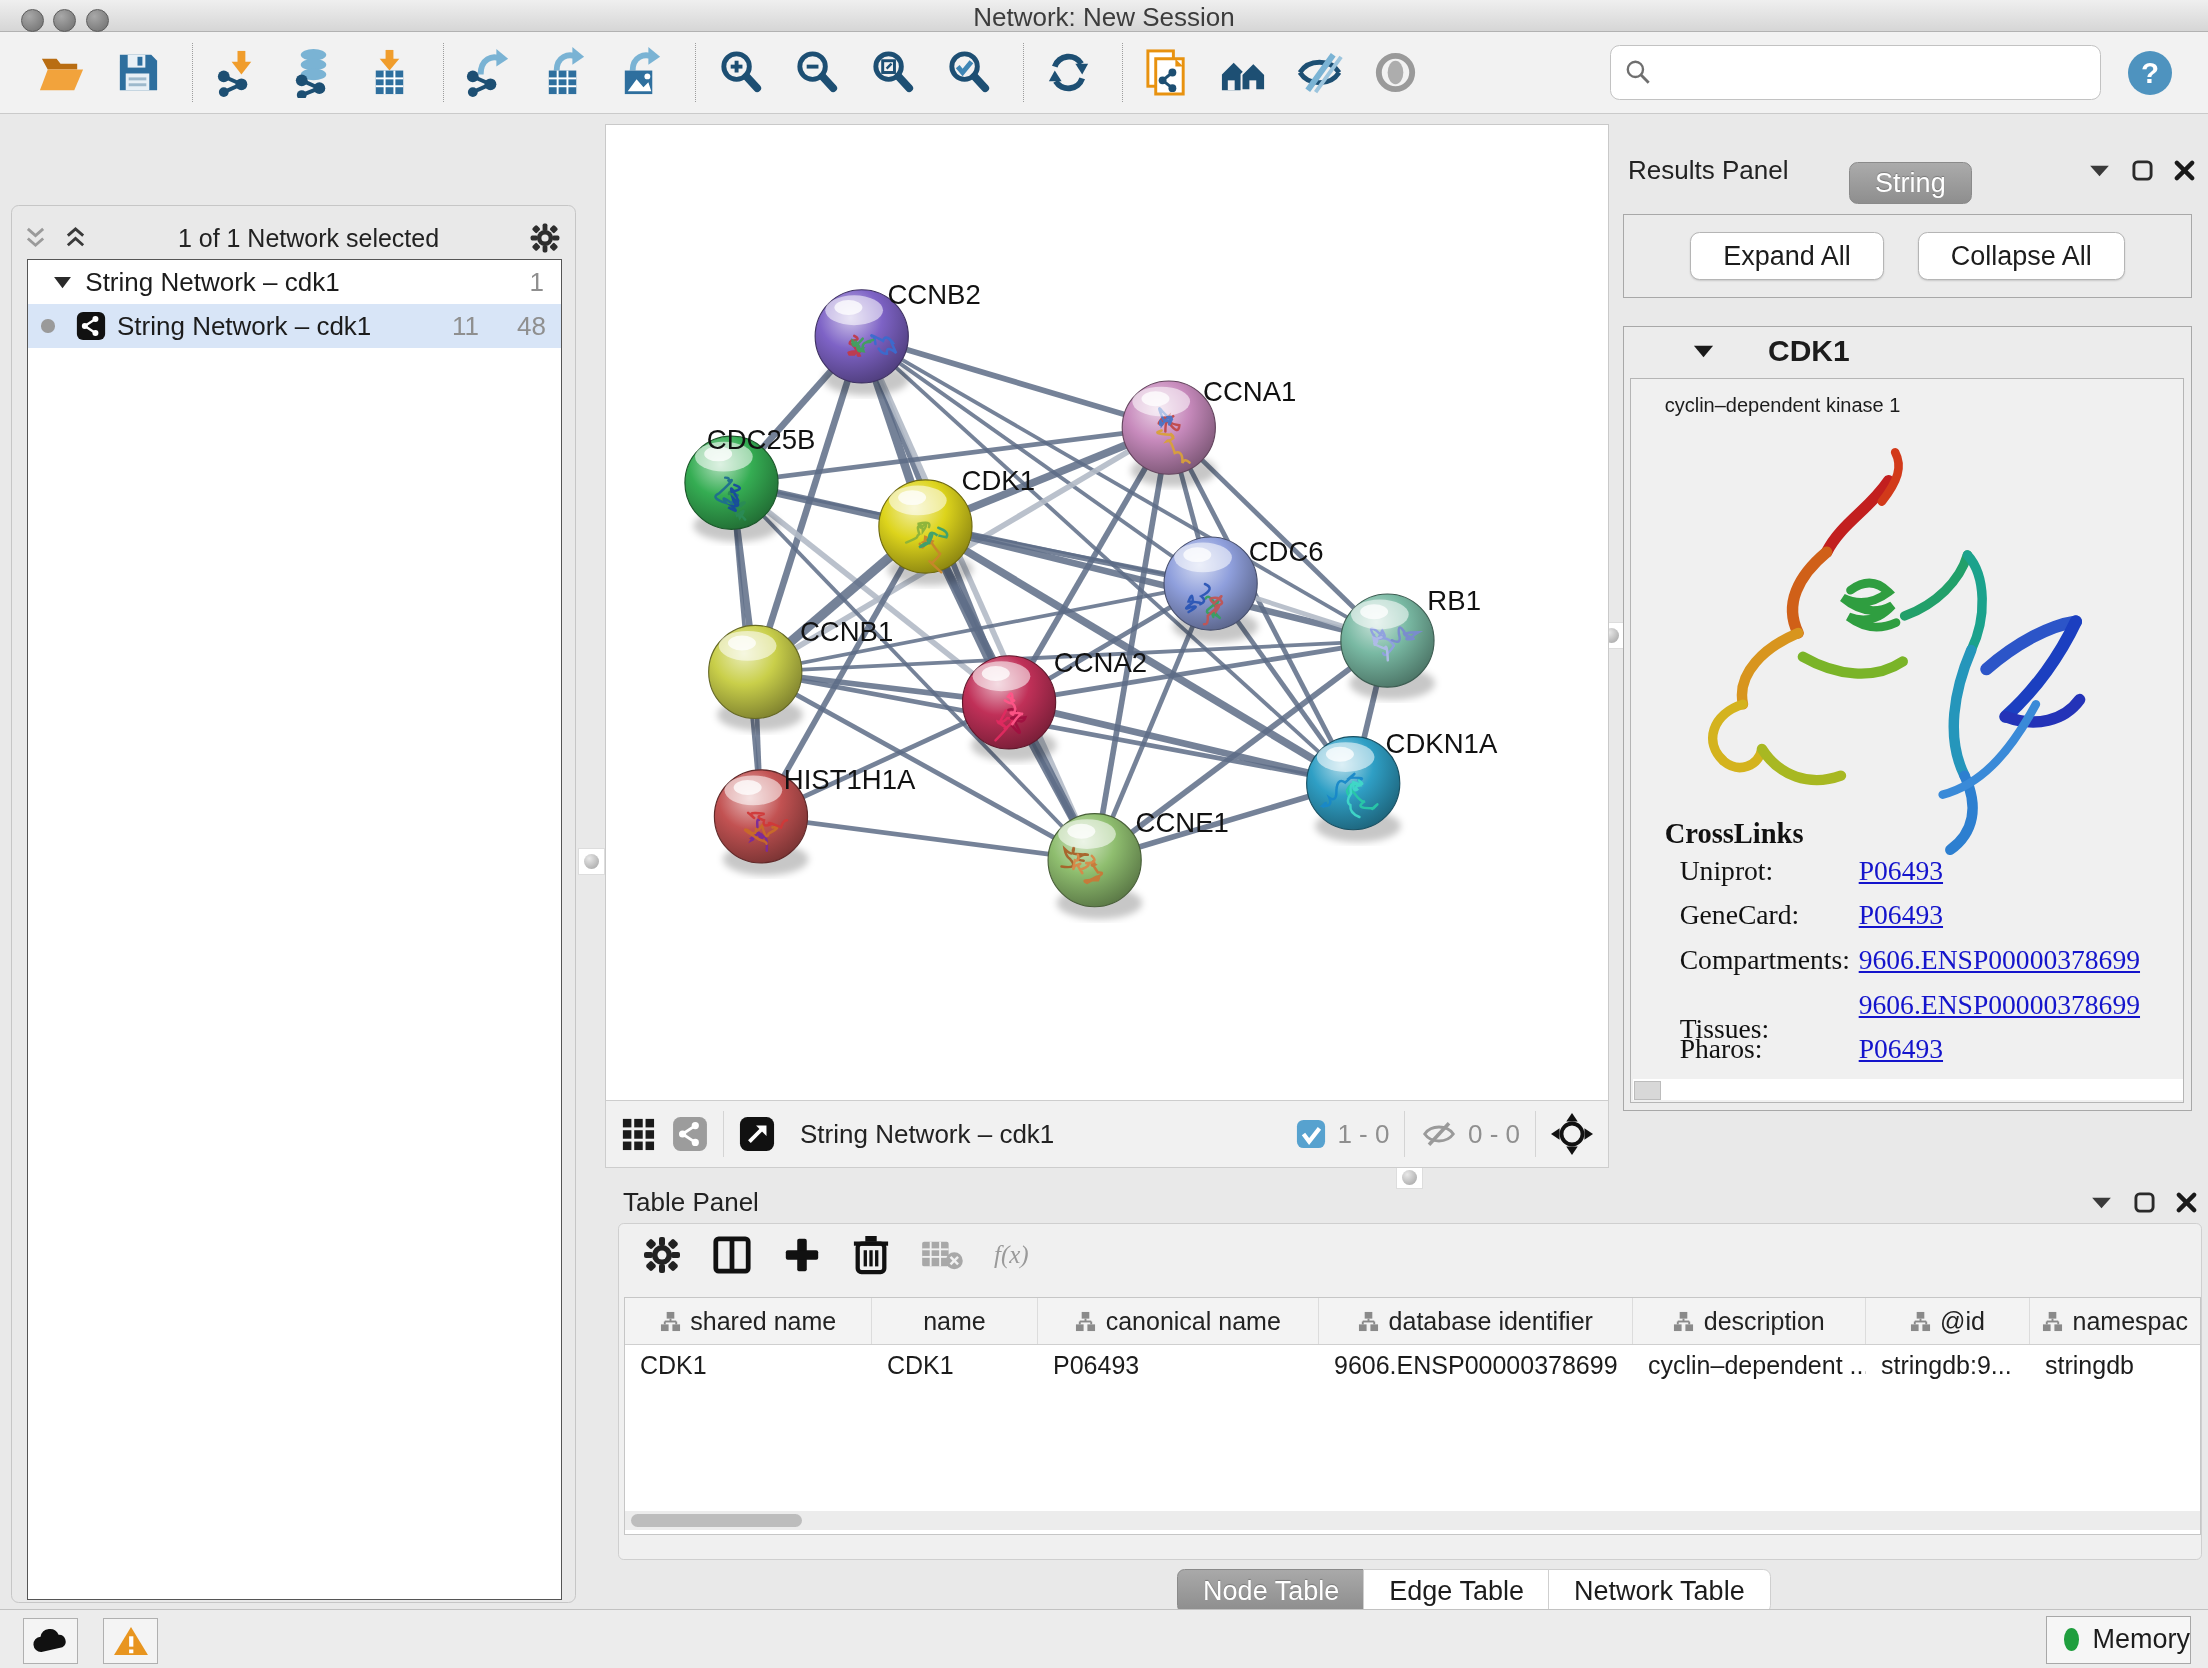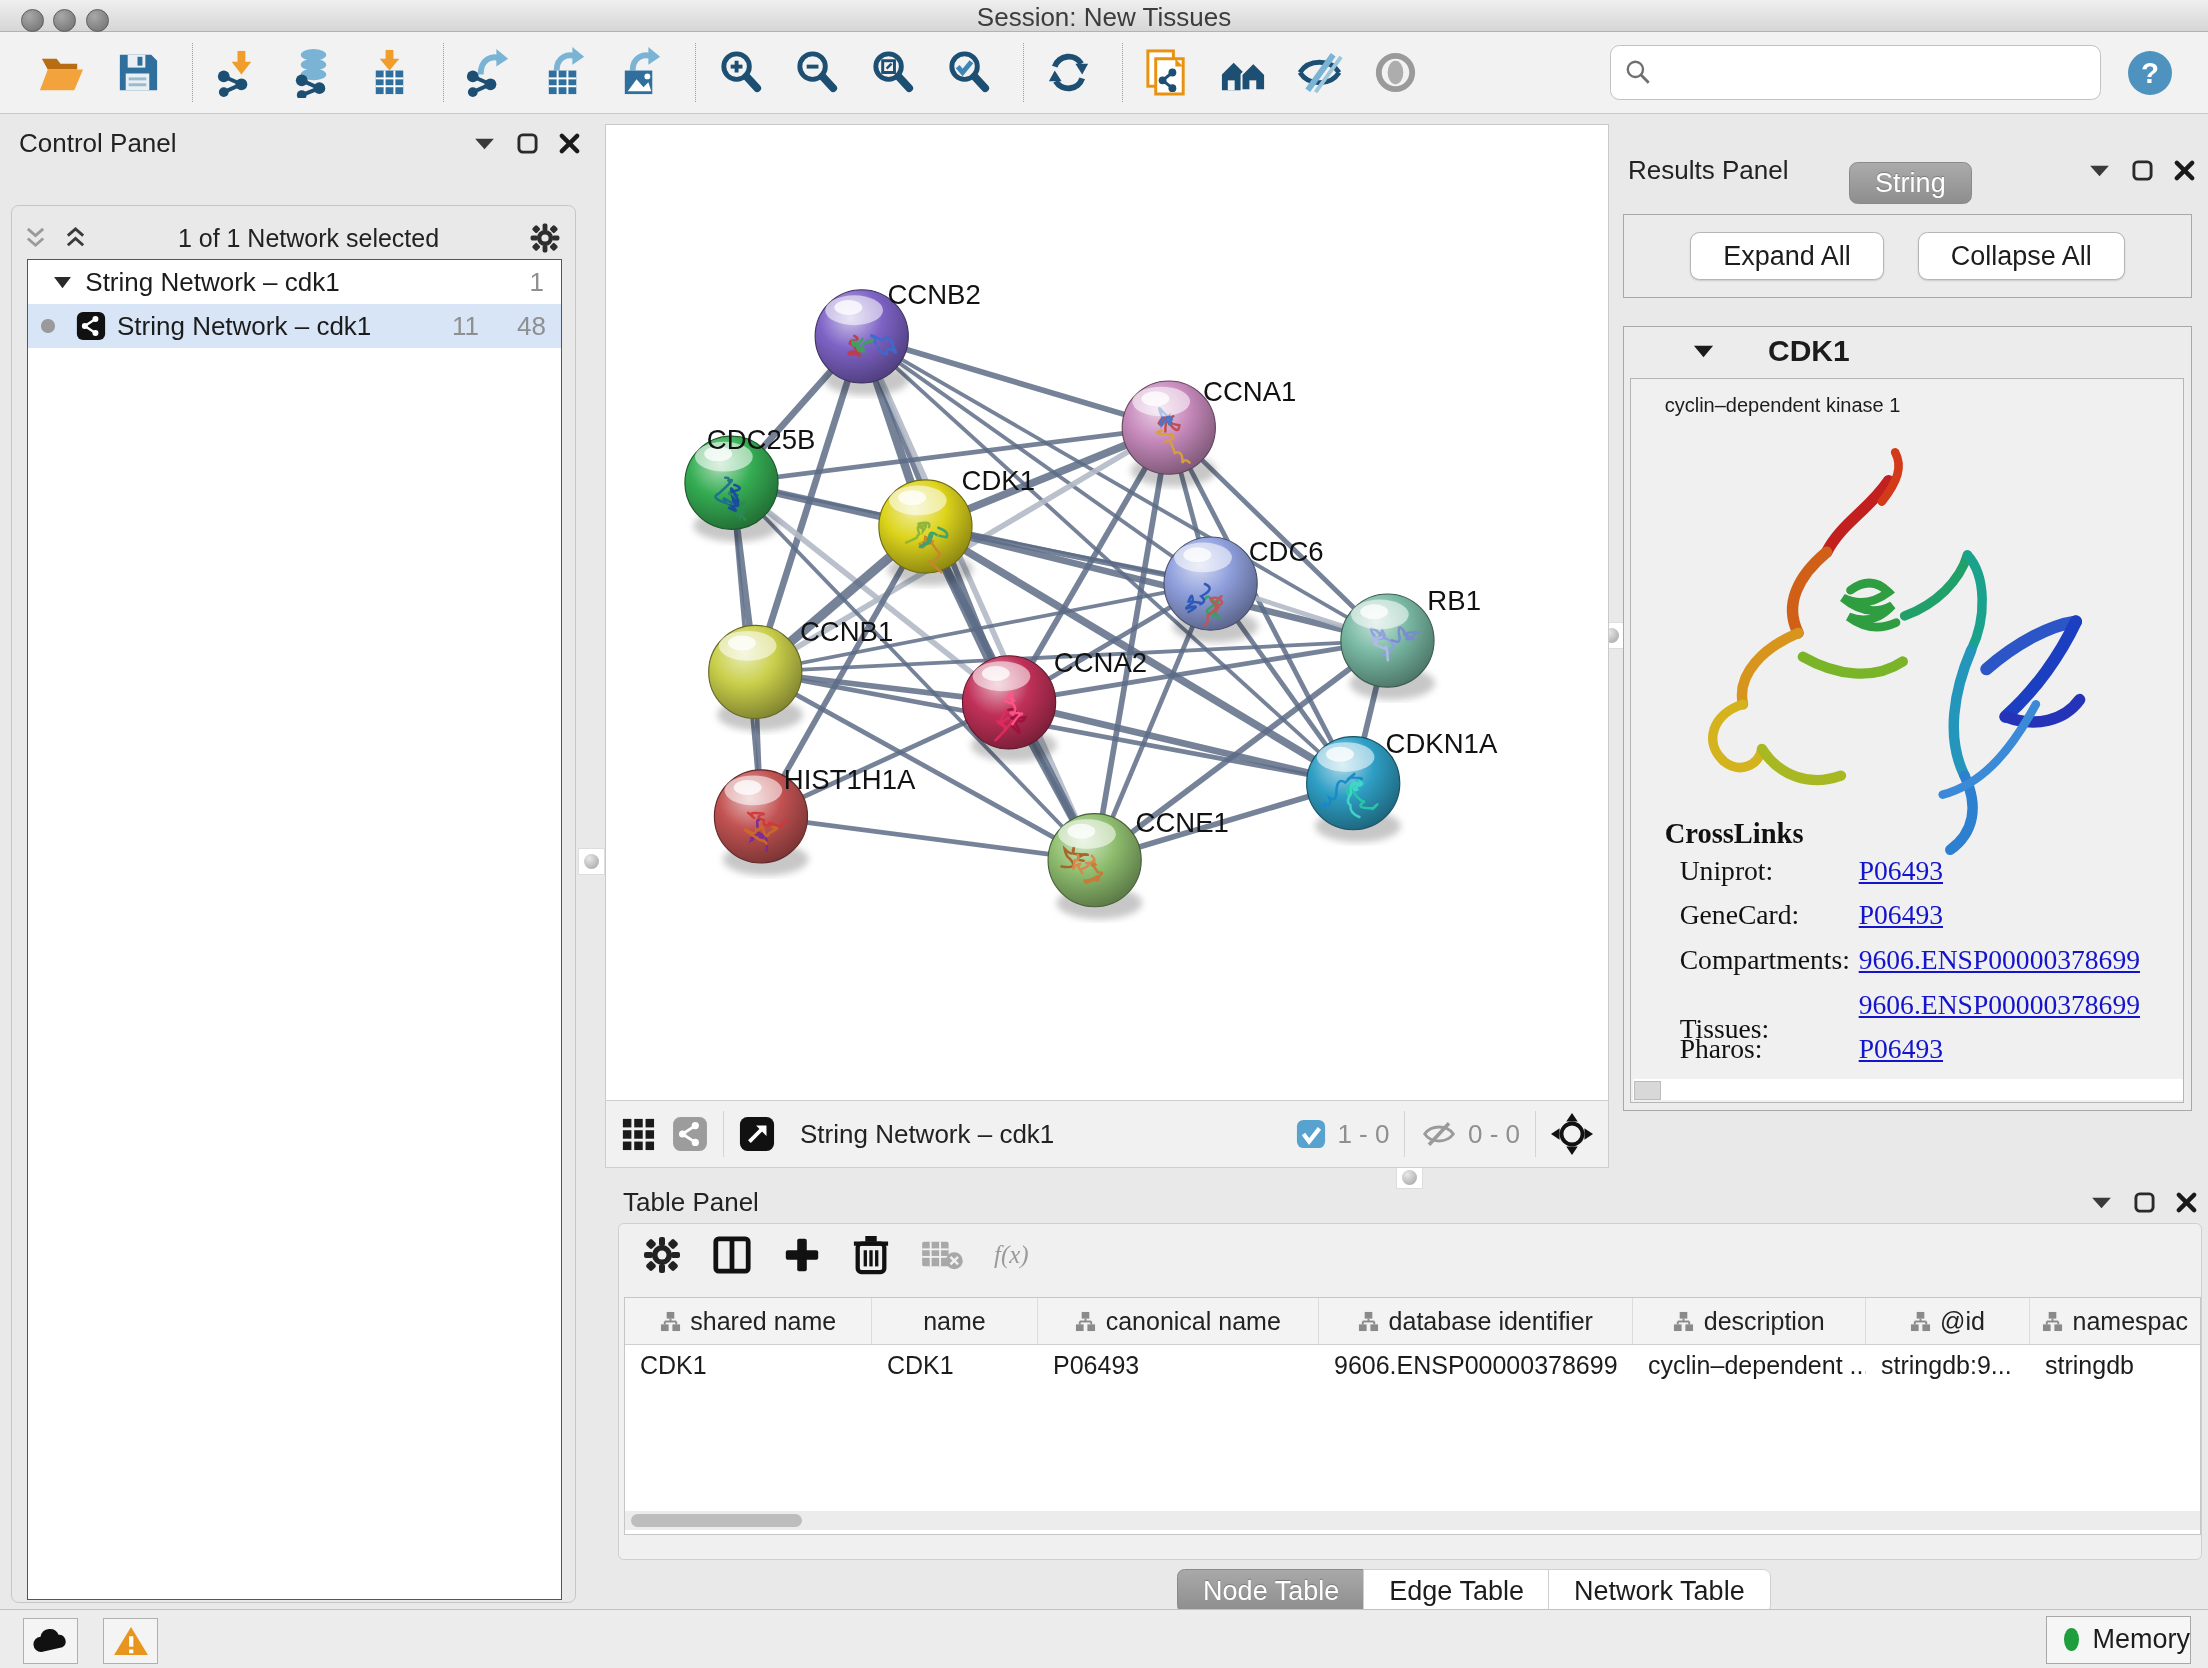--- a/index.html
+++ b/index.html
@@ -88,21 +88,21 @@
 </style>
 </head>
 <body>
 
 <div id="app">
 
   <div class="abs" id="titlebar">
     <span class="tl-dot" style="left:21px"></span>
     <span class="tl-dot" style="left:53px"></span>
     <span class="tl-dot" style="left:86px"></span>
-    <div id="win-title">Session: New Tissues</div>
+    <div id="win-title">Network: New Session</div>
   </div>
 
   <div class="abs" id="toolbar">
     <span class="tbtn">
       <svg width="51" height="51" viewBox="0 0 52 52">
           <path d="M6 12h15l4 5h17v6H12z" fill="#b96d12"></path>
           <path d="M4 44l8-21h36l-9 21z" fill="#f2a33c"></path>
         </svg>
     </span>
     <span class="tbtn">
@@ -282,38 +282,20 @@
     <div id="searchbox">
       <svg width="28.5" height="28.5" viewBox="0 0 30 30">
           <circle cx="12" cy="12" r="8" fill="none" stroke="#6f6f6f" stroke-width="2.5"></circle>
           <line x1="18" y1="18" x2="26" y2="26" stroke="#6f6f6f" stroke-width="3"></line>
         </svg>
       <input type="text" placeholder="" style="">
     </div>
     <span id="help-btn">?</span>
   </div>
 
-  <div class="abs" style="left:19px;top:126px;width:561px;height:34px;display:flex;align-items:center;">
-    <span class="panel-title">Control Panel</span>
-    <span style="flex:1"></span>
-    <span class="panel-ctl">
-      <svg width="23" height="15" viewBox="0 0 24 16">
-          <polygon points="2,3 22,3 12,14" fill="#3a3a3a"></polygon>
-        </svg>
-      <svg width="21" height="21" viewBox="0 0 22 22">
-          <rect x="2" y="2" width="18" height="18" rx="4" fill="none" stroke="#2a2a2a" stroke-width="3"></rect>
-        </svg>
-      <svg width="21" height="21" viewBox="0 0 22 22">
-          <g stroke="#1a1a1a" stroke-width="4.5" stroke-linecap="round">
-            <line x1="3" y1="3" x2="19" y2="19"></line>
-            <line x1="19" y1="3" x2="3" y2="19"></line>
-          </g>
-        </svg>
-    </span>
-  </div>
   <div class="abs" id="cp-box"></div>
   <div class="abs" id="cp-header">
     <svg width="25" height="23" viewBox="0 0 26 24">
         <g fill="none" stroke="#9a9a9a" stroke-width="3">
           <path d="M5 2 l8 7 l8 -7"></path>
           <path d="M5 12 l8 7 l8 -7"></path>
         </g>
       </svg>
     <svg width="25" height="23" viewBox="0 0 26 24" style="margin-left:15px">
         <g fill="none" stroke="#3a3a3a" stroke-width="3">

